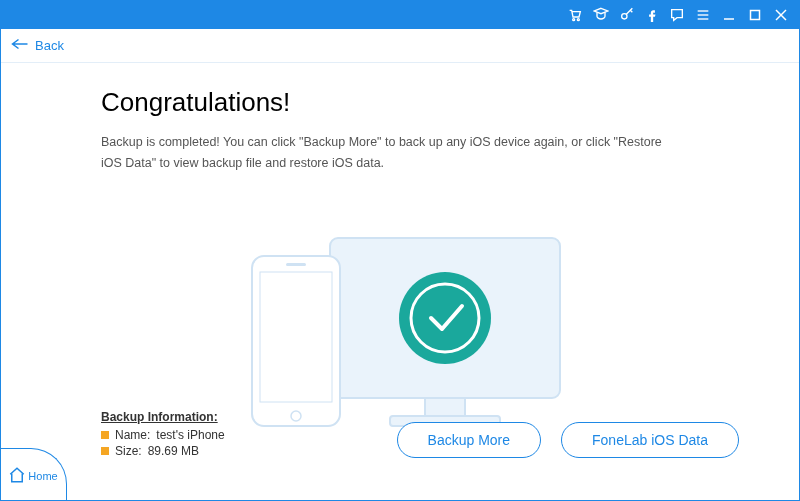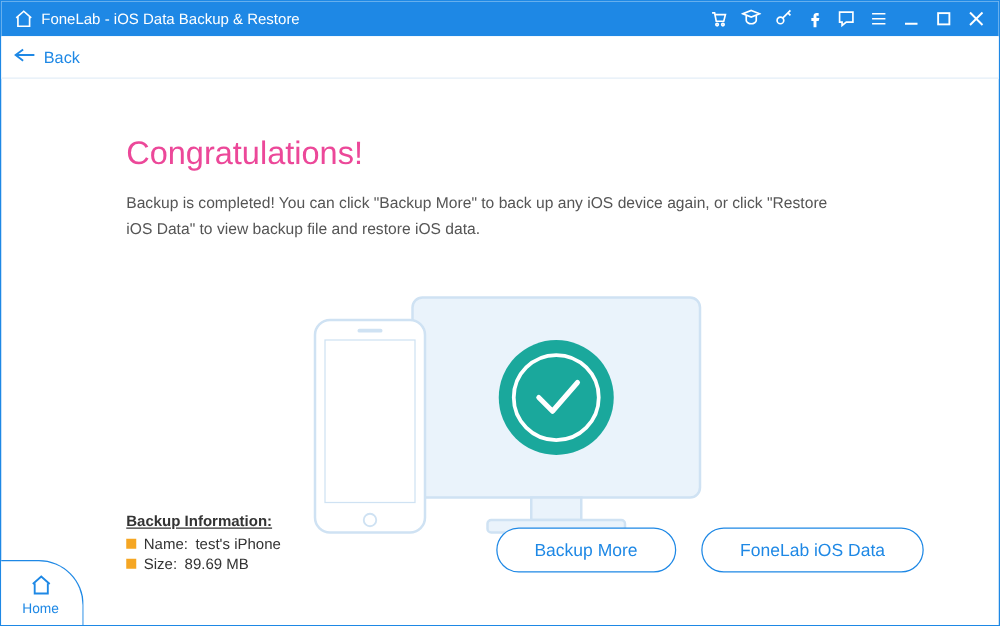--- a/index.html
+++ b/index.html
@@ -36,25 +36,24 @@
   .back-btn {
     display: flex; align-items: center; gap: 6px;
     color: #1e88e5; font-size: 13px; cursor: pointer;
   }
   .content {
     position: absolute;
     top: 62px; left: 0; right: 0; bottom: 0;
     padding: 24px 80px 0 100px;
   }
   .congrats {
-    color: #ec4899;
+    color: #000000;
     font-size: 26px;
     font-weight: 500;
     margin-bottom: 14px;
-    margin-top: 20px;
   }
   .desc {
     color: #555;
     font-size: 12.5px;
     line-height: 1.7;
     max-width: 580px;
   }
   .illustration {
     position: absolute;
     top: 165px;
@@ -85,43 +84,34 @@
   }
   .home-corner {
     position: absolute;
     left: -2px; bottom: -2px;
     width: 68px; height: 54px;
     border: 1.5px solid #1e88e5;
     border-left: none;
     border-bottom: none;
     border-top-right-radius: 36px;
     display: flex;
-    flex-direction: column;
+    flex-direction: row;
     align-items: center;
     justify-content: center;
     gap: 1px;
     color: #1e88e5;
     font-size: 11px;
     cursor: pointer;
     background: #fff;
   }
 </style>
 </head>
 <body>
 
 <div class="titlebar">
-  <div class="title">
-    <span>
-      <svg width="16" height="16" viewBox="0 0 24 24" fill="none" stroke="#fff" stroke-width="2">
-        <path d="M3 11 L12 3 L21 11"></path>
-          <path d="M5 10 V21 H19 V10"></path>
-      </svg>
-    </span>
-    <span>FoneLab - iOS Data Backup &amp; Restore</span>
-  </div>
   <div class="spacer"></div>
   <div class="right-icons">
     <span>
       <svg width="16" height="16" viewBox="0 0 24 24" fill="none" stroke="#fff" stroke-width="2">
           <path d="M4 5h3l2 10h9l2-8H8"></path>
           <circle cx="10" cy="19" r="1.5"></circle>
           <circle cx="17" cy="19" r="1.5"></circle>
         </svg>
     </span>
     <span>

